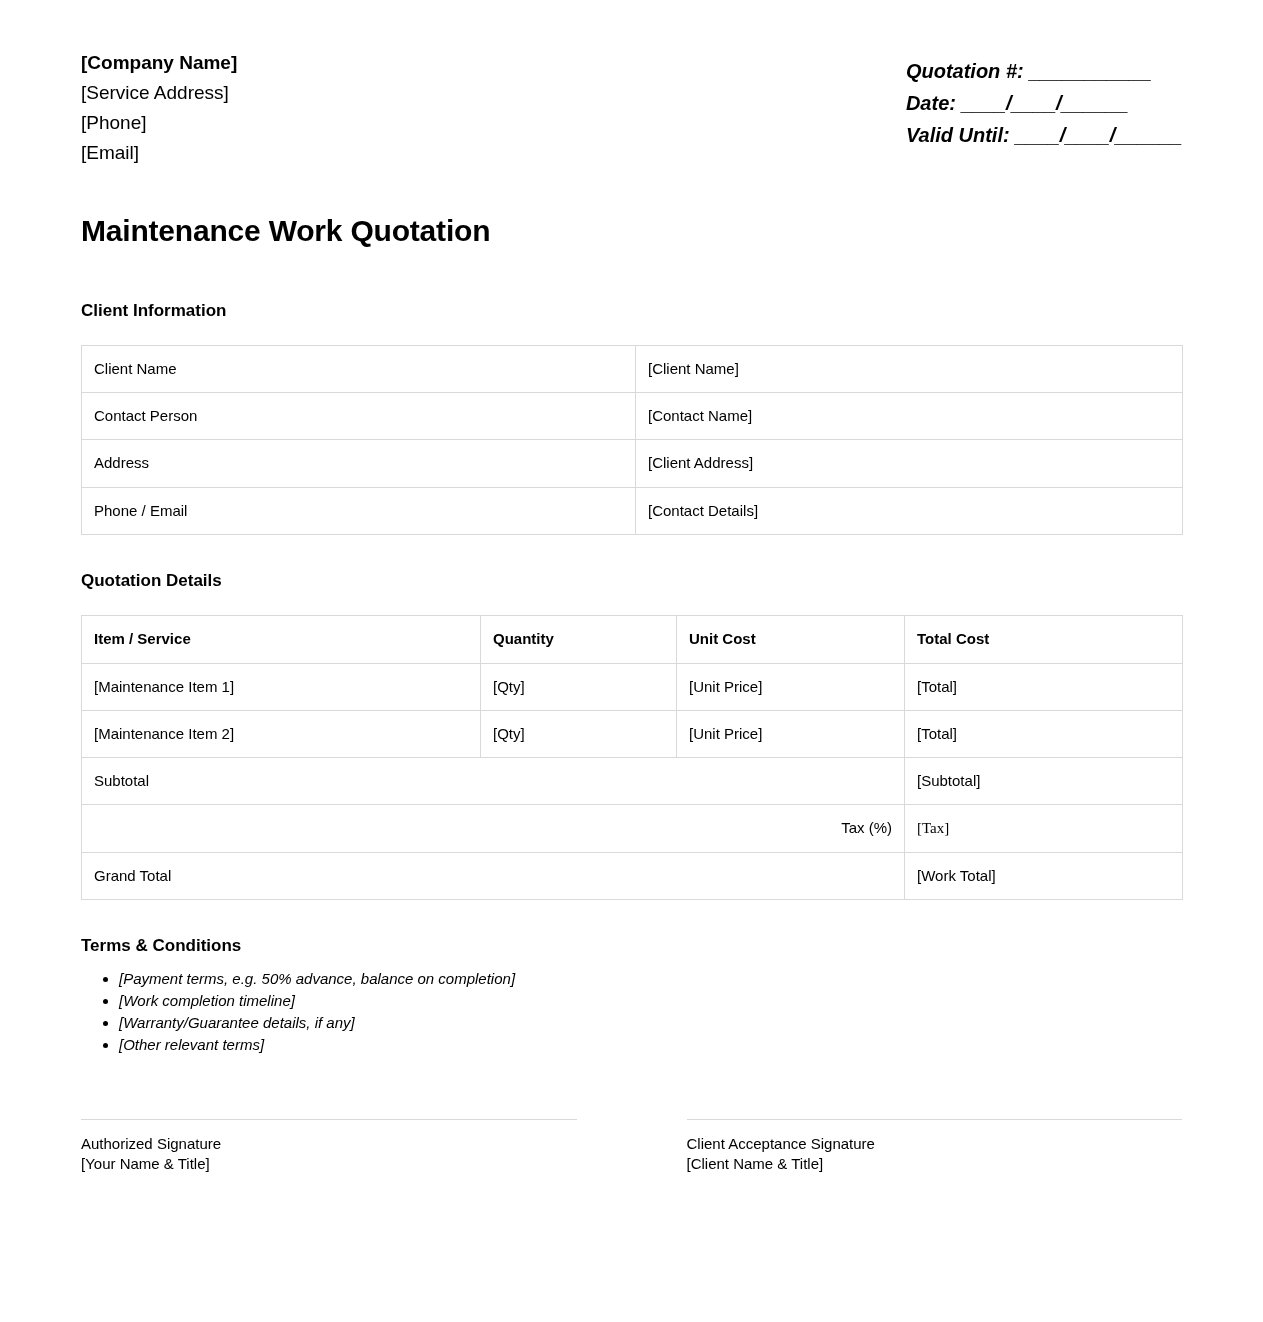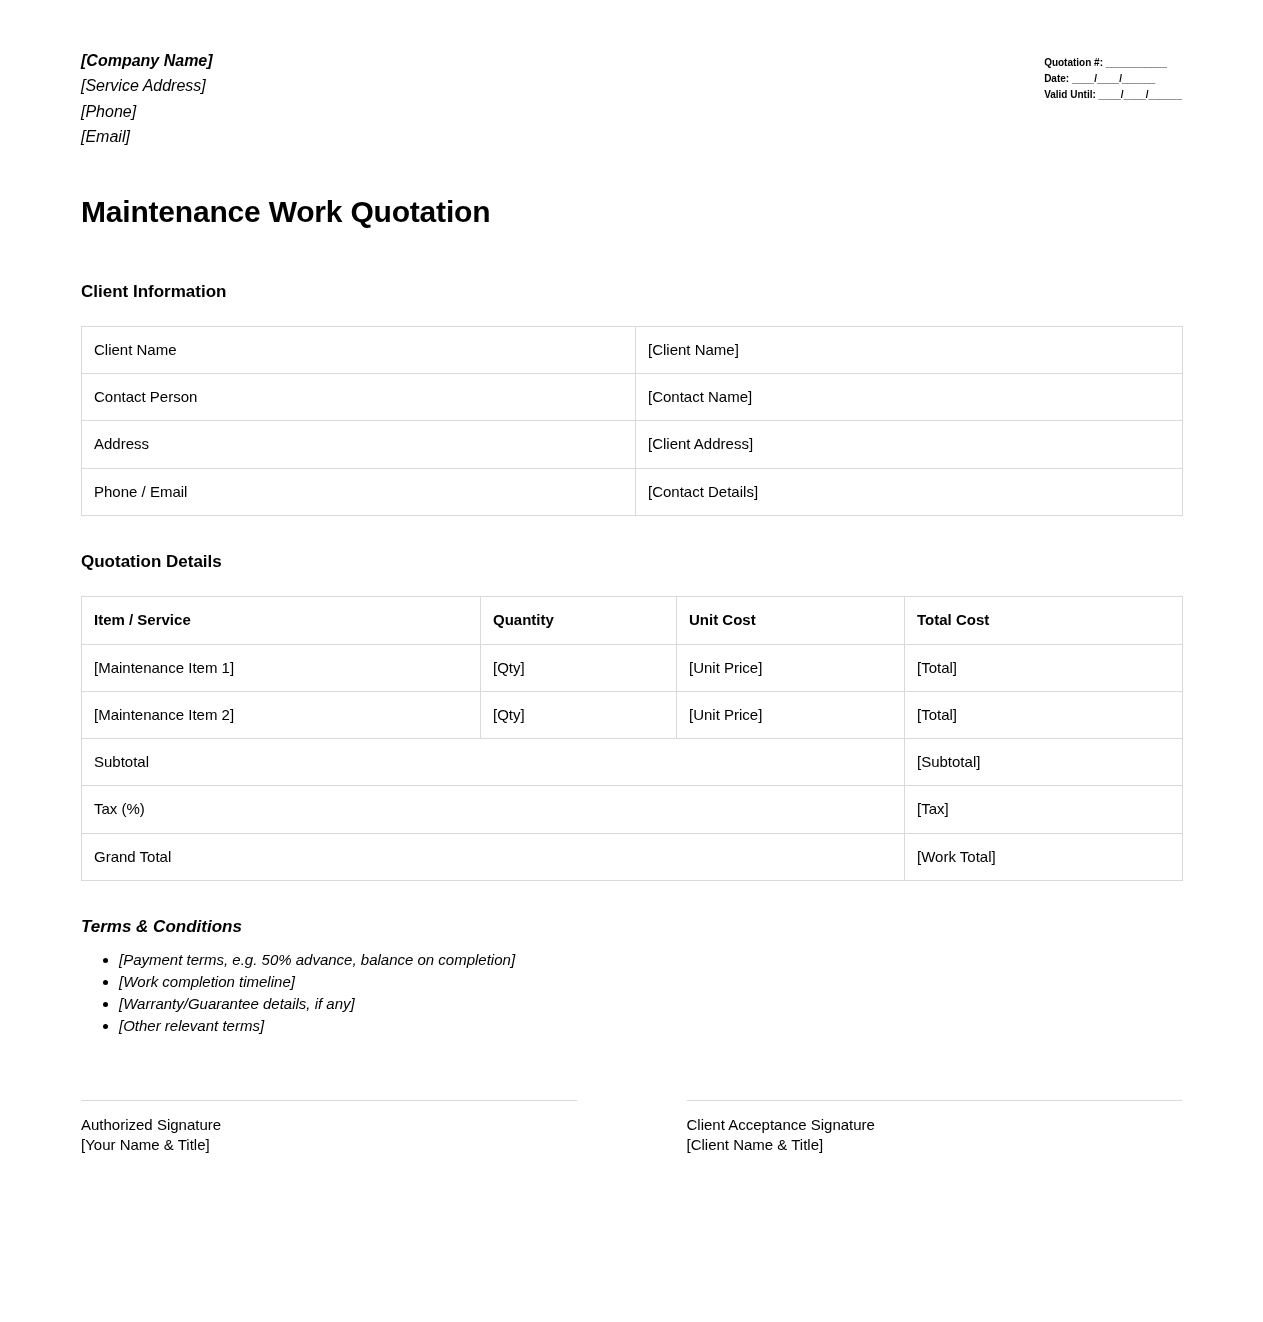--- a/index.html
+++ b/index.html
@@ -26,32 +26,32 @@
 
   
   .doc-header {
     display: flex;
     justify-content: space-between;
     align-items: flex-start;
     margin-bottom: 46px;
   }
   .company-block {
     line-height: 1.58;
-    font-size: 16px;
-    font-style: italic;
+    font-size: 19px;
   }
   .company-block .company-name {
     font-weight: bold;
   }
   .quote-meta {
     text-align: left;
     line-height: 1.6;
-    font-size: 10px;
+    font-size: 20px;
     font-weight: bold;
     padding-top: 7px;
+    font-style: italic;
   }
   .quote-meta .meta-row {
     white-space: nowrap;
   }
 
   
   .doc-title {
     font-size: 30px;
     font-weight: bold;
     letter-spacing: -0.2px;
@@ -104,30 +104,29 @@
   table.quote-table col.q1 { width: 399px; }
   table.quote-table col.q2 { width: 196px; }
   table.quote-table col.q3 { width: 228px; }
   table.quote-table col.q4 { width: 278px; }
 
   td.sum-label {
     text-align: right;
     font-weight: bold;
     padding-right: 11px;
   }
-  td.sum-label.regular { font-weight: normal; }
+  td.sum-label.regular { font-weight: normal; text-align: right; }
   td.sum-value { font-weight: bold; }
-  td.sum-value.regular { font-weight: normal; }
+  td.sum-value.regular { font-weight: normal; font-family: Liberation Serif, serif; }
 
   
   .terms-heading {
     font-size: 17px;
     font-weight: bold;
     margin: 0 0 12px 0;
-    font-style: italic;
   }
   ul.terms-list {
     margin: 0;
     padding-left: 38px;
     list-style-type: disc;
     line-height: 1.48;
     font-size: 15px;
     font-style: italic;
   }
   ul.terms-list li { margin: 0; }

